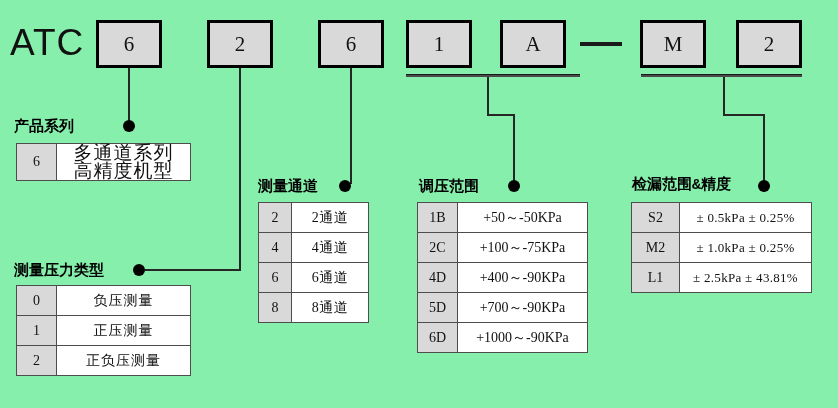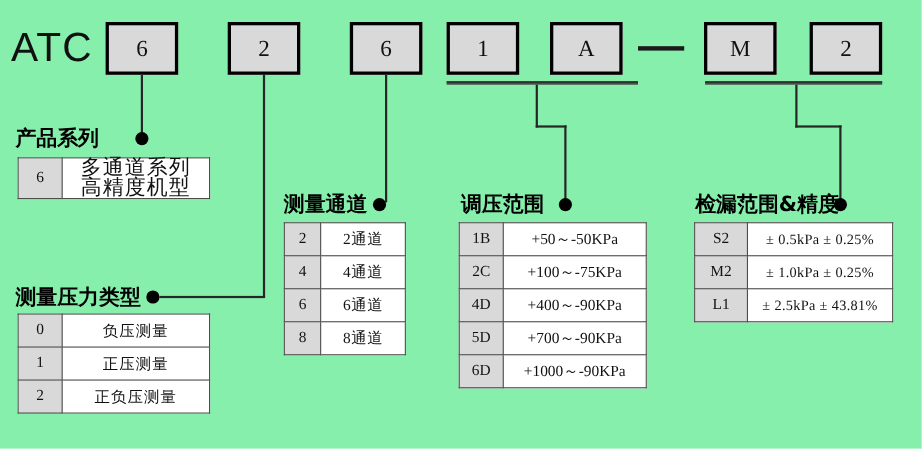--- a/index.html
+++ b/index.html
@@ -75,21 +75,21 @@
     height: 12px;
     border-radius: 50%;
     background: #000000;
   }
 
   
   .caption {
     position: absolute;
     font-family: "DejaVu Sans", "Liberation Sans", sans-serif;
     font-weight: bold;
-    font-size: 19px;
+    font-size: 15px;
     line-height: 18px;
     white-space: nowrap;
     color: #000;
   }
 
   
   .spec {
     position: absolute;
     border-collapse: collapse;
     border: 1px solid #4d4d4d;
@@ -268,21 +268,21 @@
         <td class="key">5D</td>
         <td class="val mono-num">+700～-90KPa</td>
       </tr>
       <tr>
         <td class="key">6D</td>
         <td class="val mono-num">+1000～-90KPa</td>
       </tr>
     </tbody>
   </table>
 
-  <div class="caption" style="left:632px; top:177px;">检漏范围&amp;精度</div>
+  <div class="caption" style="left:632px; top:177px;font-family:Liberation Mono, monospace;">检漏范围&amp;精度</div>
 
   <table class="spec leak" style="left:631px; top:202px; width:180px;">
     <colgroup>
         <col style="width:48px">
         <col style="width:132px">
       </colgroup>
     <tbody>
       <tr>
         <td class="key">S2</td>
         <td class="val mono-num">± 0.5kPa  ± 0.25%</td>

